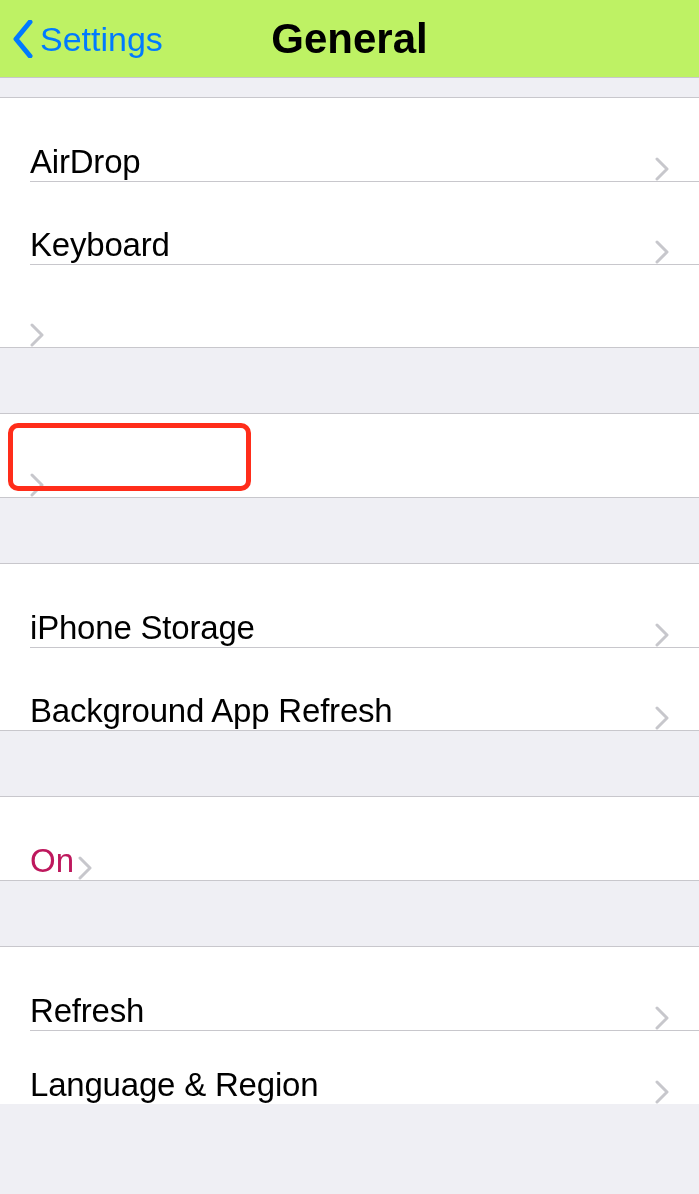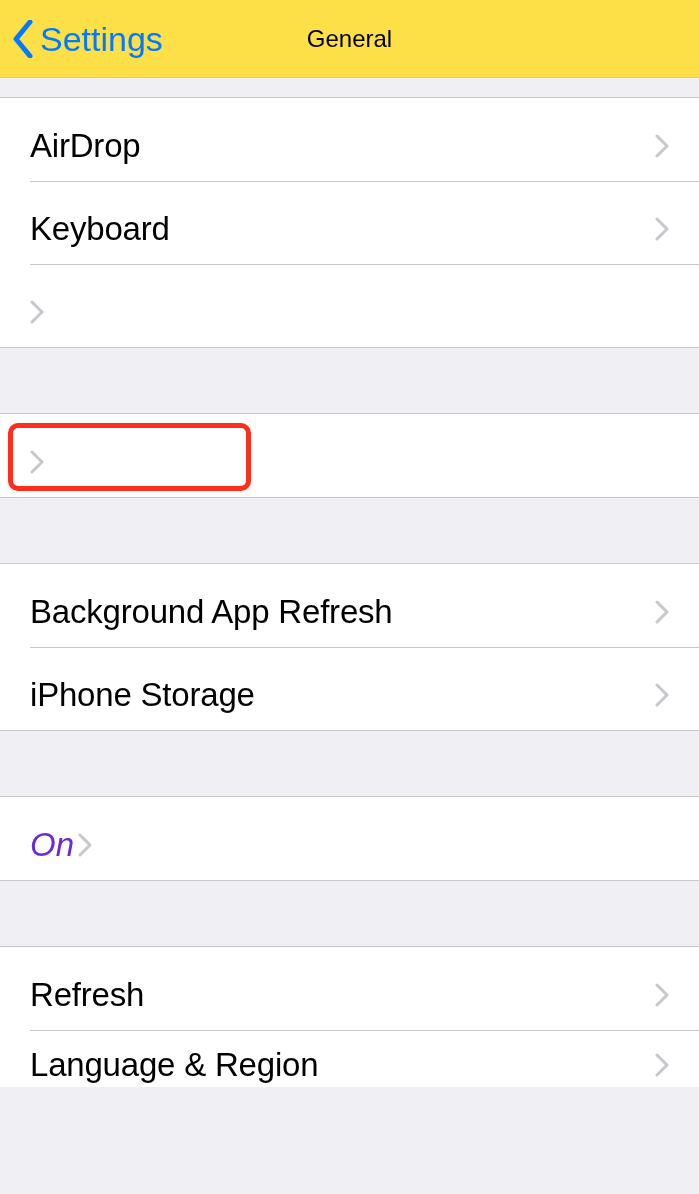--- a/index.html
+++ b/index.html
@@ -6,21 +6,21 @@
   html, body {
     width: 699px;
     height: 1194px;
     font-family: -apple-system, "Helvetica Neue", Helvetica, Arial, sans-serif;
     background: #EFEFF4;
     color: #000;
     -webkit-font-smoothing: antialiased;
   }
   .navbar {
     height: 78px;
-    background: #fde047;
+    background: #bef264;
     border-bottom: 1px solid #C8C7CC;
     position: relative;
     display: flex;
     align-items: center;
     justify-content: center;
   }
   .navbar .back {
     position: absolute;
     left: 12px;
     top: 0;
@@ -31,37 +31,37 @@
     font-size: 34px;
     font-weight: 400;
     cursor: pointer;
   }
   .navbar .back svg {
     width: 22px;
     height: 38px;
     margin-right: 6px;
   }
   .navbar .title {
-    font-size: 24px;
-    font-weight: 400;
+    font-size: 42px;
+    font-weight: 700;
     color: #000;
   }
   .group-gap {
     height: 19px;
     background: #EFEFF4;
   }
   .group {
     background: #FFFFFF;
     border-top: 1px solid #C8C7CC;
     border-bottom: 1px solid #C8C7CC;
   }
   .row {
     position: relative;
     display: flex;
-    align-items: center;
+    align-items: flex-end;
     height: 83px;
     padding: 12px 30px 0 30px;
     cursor: pointer;
   }
   .row + .row::before {
     content: "";
     position: absolute;
     left: 30px;
     right: 0;
     top: 0;
@@ -69,23 +69,22 @@
     background: #C8C7CC;
   }
   .row .label {
     font-size: 33px;
     font-weight: 400;
     letter-spacing: -0.2px;
     flex: 1;
   }
   .row .detail {
     font-size: 33px;
-    color: #6d28d9;
+    color: #be185d;
     margin-right: 4px;
-    font-style: italic;
   }
   .row .chevron svg {
     width: 14px;
     height: 24px;
     display: block;
   }
   .highlight-box {
     position: absolute;
     left: 8px;
     top: 423px;
@@ -150,35 +149,35 @@
           <polyline points="2,2 12,12 2,22" fill="none" stroke="#C7C7CC" stroke-width="3" stroke-linecap="round" stroke-linejoin="round"></polyline>
         </svg>
     </span>
   </div>
 </div>
 
 <div class="section-gap-large"></div>
 
 <div class="group">
   <div class="row">
+    <span class="label">iPhone Storage</span>
+    <span class="chevron">
+      <svg viewBox="0 0 14 24">
+          <polyline points="2,2 12,12 2,22" fill="none" stroke="#C7C7CC" stroke-width="3" stroke-linecap="round" stroke-linejoin="round"></polyline>
+        </svg>
+    </span>
+  </div>
+  <div class="row">
     <span class="label">Background App Refresh</span>
     <span class="chevron">
       <svg viewBox="0 0 14 24">
           <polyline points="2,2 12,12 2,22" fill="none" stroke="#C7C7CC" stroke-width="3" stroke-linecap="round" stroke-linejoin="round"></polyline>
         </svg>
     </span>
   </div>
-  <div class="row">
-    <span class="label">iPhone Storage</span>
-    <span class="chevron">
-      <svg viewBox="0 0 14 24">
-          <polyline points="2,2 12,12 2,22" fill="none" stroke="#C7C7CC" stroke-width="3" stroke-linecap="round" stroke-linejoin="round"></polyline>
-        </svg>
-    </span>
-  </div>
 </div>
 
 <div class="section-gap-large"></div>
 
 <div class="group">
   <div class="row">
     <span class="detail">On</span>
     <span class="chevron">
       <svg viewBox="0 0 14 24">
           <polyline points="2,2 12,12 2,22" fill="none" stroke="#C7C7CC" stroke-width="3" stroke-linecap="round" stroke-linejoin="round"></polyline>
@@ -191,21 +190,21 @@
 
 <div class="group" style="border-bottom:none;">
   <div class="row">
     <span class="label">Refresh</span>
     <span class="chevron">
       <svg viewBox="0 0 14 24">
           <polyline points="2,2 12,12 2,22" fill="none" stroke="#C7C7CC" stroke-width="3" stroke-linecap="round" stroke-linejoin="round"></polyline>
         </svg>
     </span>
   </div>
-  <div class="row" style="height:57px;gap:30px;">
+  <div class="row" style="height:74px;gap:30px;">
     <span class="label">Language &amp; Region</span>
     <span class="chevron">
       <svg viewBox="0 0 14 24">
           <polyline points="2,2 12,12 2,22" fill="none" stroke="#C7C7CC" stroke-width="3" stroke-linecap="round" stroke-linejoin="round"></polyline>
         </svg>
     </span>
   </div>
 </div>
 
 <div class="highlight-box"></div>

